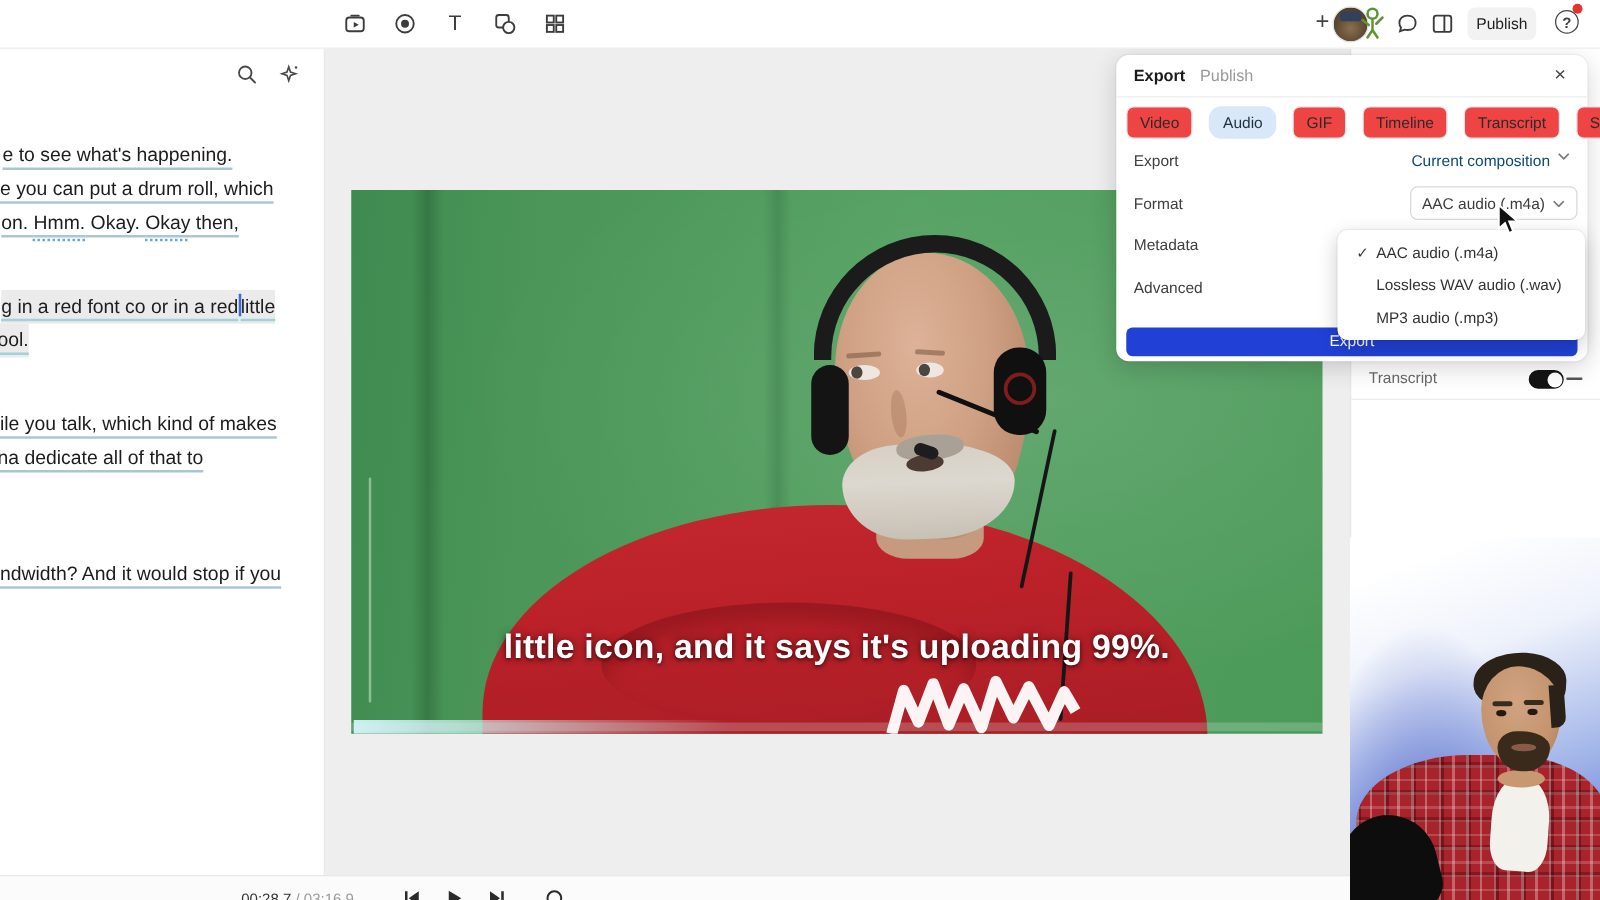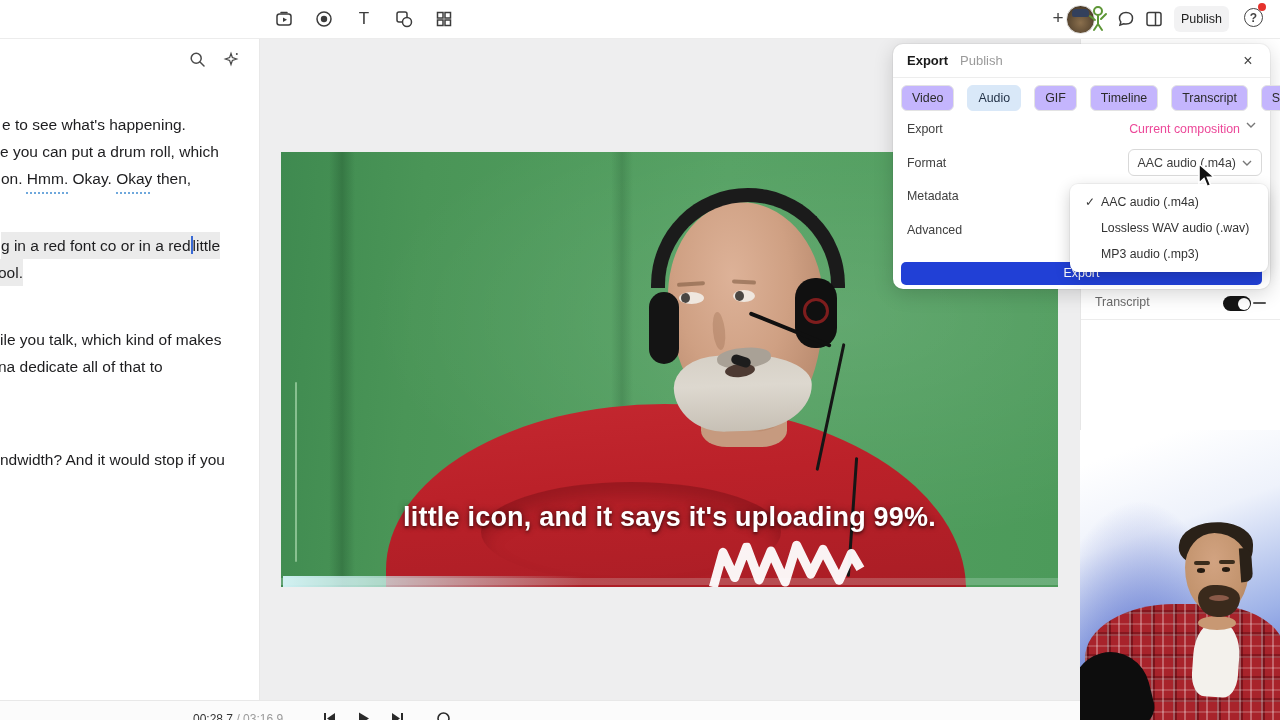--- a/index.html
+++ b/index.html
@@ -21,21 +21,21 @@
   #help-btn{position:absolute;left:1244px;top:8px;width:19px;height:19px;border:1.6px solid #444;border-radius:50%;
     font-size:12px;color:#444;text-align:center;line-height:18px;font-weight:600;box-sizing:border-box;}
   #help-dot{position:absolute;left:1258px;top:3px;width:8px;height:8px;border-radius:50%;background:#e5322c;}
 
   
   #canvas-bg{left:260px;top:38px;width:1020px;height:662px;background:#eeeeef;z-index:1;}
   #left-panel{left:0;top:38px;width:260px;height:662px;background:#fff;border-right:1px solid #e8e8e8;z-index:10;box-sizing:border-box;}
   .panel-ic{position:absolute;top:13px;width:17px;height:17px;color:#4a4a4a;}
   .panel-ic svg{width:17px;height:17px;display:block;}
   .tline{position:absolute;white-space:nowrap;font-size:15.5px;color:#1d1d1f;line-height:27px;
-    text-decoration-color:#a9c6d8;text-decoration-thickness:1.5px;text-underline-offset:5px;}
+    text-decoration:underline;text-decoration-color:#a9c6d8;text-decoration-thickness:1.5px;text-underline-offset:5px;}
   .tline.sel{background:#ebebeb;text-decoration-color:#9fd2da;}
   .dotted{text-decoration:underline dotted 2px #6fa8dc;text-underline-offset:8px;text-align:center;}
   .caret{display:inline-block;width:2px;height:18px;background:#3a6ad4;vertical-align:-3px;}
 
   
   #video-stage{left:281px;top:152px;width:777px;height:435px;overflow:hidden;z-index:2;
     background:radial-gradient(ellipse at 72% 38%,rgba(255,255,255,.10),transparent 60%),
                linear-gradient(95deg,#3f8a50 0%,#4a9557 18%,#53a061 55%,#4c9a5a 100%);}
   .streak1{left:48px;top:0;width:26px;height:435px;background:linear-gradient(90deg,transparent,rgba(18,60,30,.28),transparent);}
   .streak2{left:330px;top:0;width:22px;height:435px;background:linear-gradient(90deg,transparent,rgba(18,60,30,.18),transparent);}
@@ -119,25 +119,25 @@
   .wc-mic{left:-8px;top:222px;width:78px;height:80px;border-radius:50% 50% 25% 25%;background:#0d0d0d;transform:rotate(-14deg);}
 
   
   #dialog{left:893px;top:44px;width:377px;height:245px;background:#fff;border-radius:10px;z-index:30;
     box-shadow:0 5px 20px rgba(0,0,0,.16),0 0 0 1px rgba(0,0,0,.04);}
   #dlg-header{position:absolute;left:0;top:0;width:100%;height:34px;border-bottom:1px solid #ededed;box-sizing:border-box;}
   #dlg-header .h-export{position:absolute;left:14px;top:9px;font-size:13px;font-weight:700;color:#1a1a1a;}
   #dlg-header .h-publish{position:absolute;left:67px;top:9px;font-size:13px;color:#9a9a9a;}
   #dlg-close{position:absolute;right:12px;top:7px;width:20px;height:20px;font-size:16px;color:#444;text-align:center;line-height:19px;}
   #dlg-tabs{position:absolute;left:8px;top:41px;display:flex;gap:13px;}
-  .dtab{height:26px;padding:0 10px;border:1px solid #e3e3e3;border-radius:6px;background:#c4b5fd;
+  .dtab{height:26px;padding:0 10px;border:1px solid #e3e3e3;border-radius:6px;background:#ef4444;
     font-size:12.4px;color:#2b2b2b;display:flex;align-items:center;box-sizing:border-box;}
-  .dtab.active{background:#d9e8f8;border-color:#d9e8f8;color:#1f2f44;}
+  .dtab.active{background:#d9e8f8;border-color:#d9e8f8;color:#1f2f44;border-radius:10px;}
   .drow-lbl{position:absolute;left:14px;font-size:12.4px;color:#404040;}
-  #row-export-val{position:absolute;right:14px;top:78px;font-size:12.4px;color:#ec4899;display:flex;gap:6px;margin-left:34px;}
+  #row-export-val{position:absolute;right:14px;top:78px;font-size:12.4px;color:#0c4a6e;display:flex;gap:6px;margin-left:34px;}
   #format-btn{position:absolute;right:8px;top:105px;height:27px;border:1px solid #d9d9d9;border-radius:6px;background:#fff;
     display:flex;align-items:center;gap:6px;padding:0 9px;font-size:12.4px;color:#3d3d3d;box-sizing:border-box;}
   .chev{width:10px;height:6px;display:block;}
   #export-cta{position:absolute;left:8px;right:8px;top:218px;height:23px;background:#2140d6;border-radius:5px;
     color:#fff;font-size:12.4px;text-align:center;line-height:23px;}
 
   
   #dropdown{left:1070px;top:184px;width:198px;background:#fff;border-radius:8px;z-index:40;padding:5px 0;
     box-shadow:0 5px 16px rgba(0,0,0,.2),0 0 0 1px rgba(0,0,0,.04);}
   .mitem{height:26px;display:flex;align-items:center;font-size:12.3px;color:#333;}

